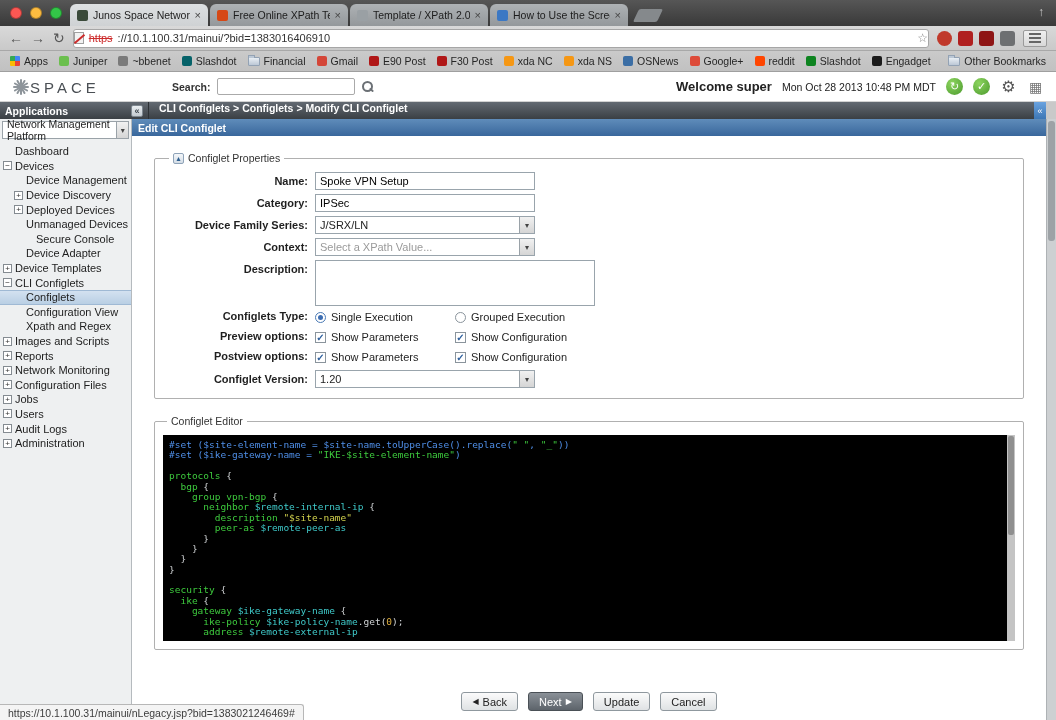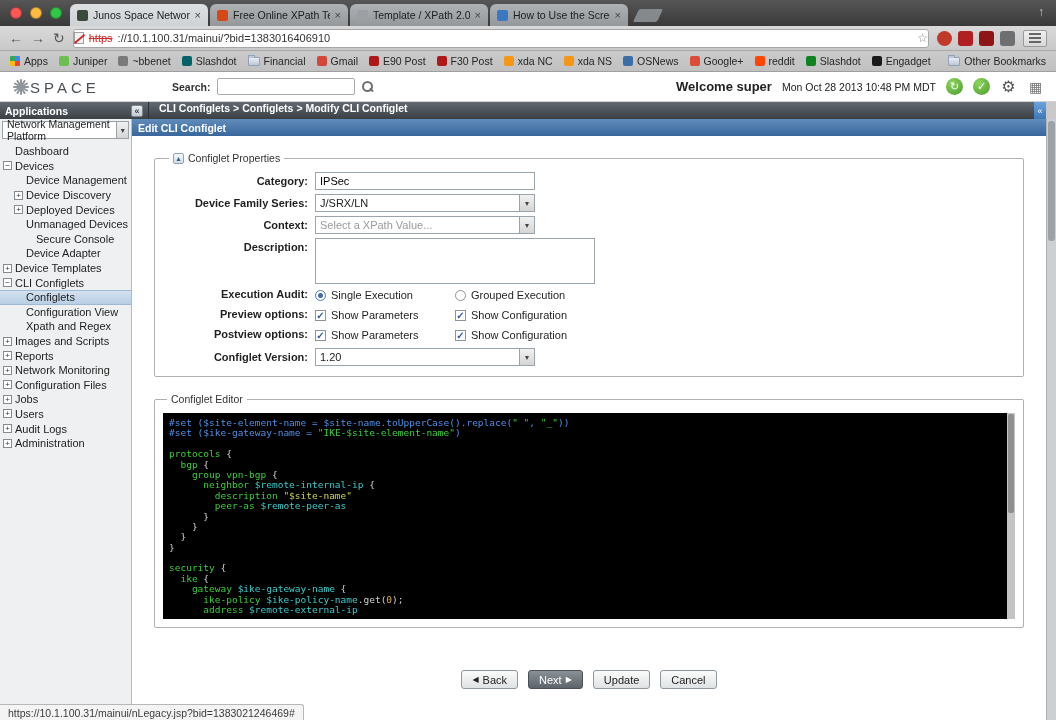--- a/index.html
+++ b/index.html
@@ -386,20 +386,24 @@
     </div>
     <div class="content-scroll">
 
       <fieldset>
         <legend>
           <span class="collapse-box">▴</span>
           <span>Configlet Properties</span>
         </legend>
 
         <div class="form-row">
+          <span class="form-label">Name:</span>
+          <input class="text-input" value="Spoke VPN Setup" style="">
+        </div>
+        <div class="form-row">
           <span class="form-label">Category:</span>
           <input class="text-input" value="IPSec" style="">
         </div>
         <div class="form-row">
           <span class="form-label">Device Family Series:</span>
           <div class="fake-select">
             <span class="sel-text">J/SRX/LN</span>
             <span class="sel-arrow">▾</span>
           </div>
         </div>
@@ -408,21 +412,21 @@
           <div class="fake-select placeholder">
             <span class="sel-text">Select a XPath Value...</span>
             <span class="sel-arrow">▾</span>
           </div>
         </div>
         <div class="form-row">
           <span class="form-label">Description:</span>
           <textarea class="desc-area" style=""></textarea>
         </div>
         <div class="form-row opt-row">
-          <span class="form-label">Execution Audit:</span>
+          <span class="form-label">Configlets Type:</span>
           <div class="opt-group">
               <label class="opt">
                 <span class="radio checked"></span>
                 <span>Single Execution</span>
               </label>
               <label class="opt">
                 <span class="radio"></span>
                 <span>Grouped Execution</span>
               </label>
             </div>

